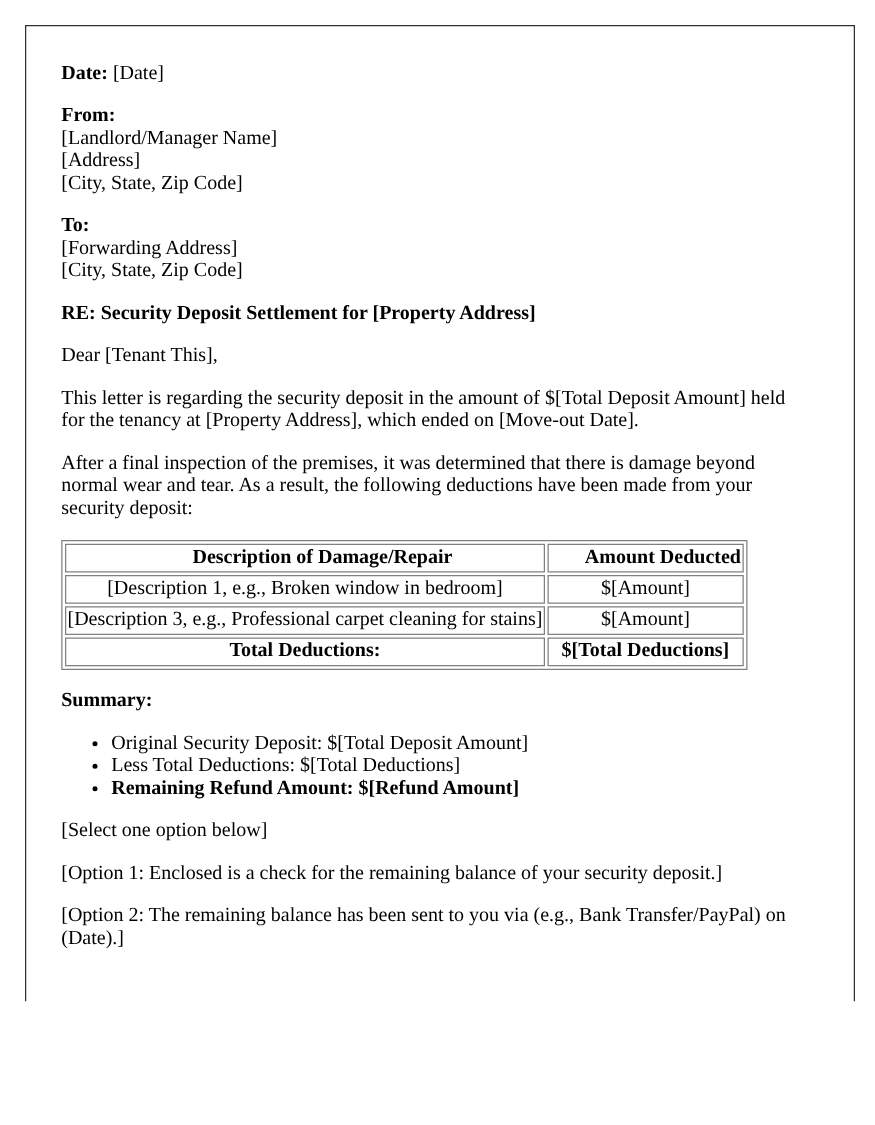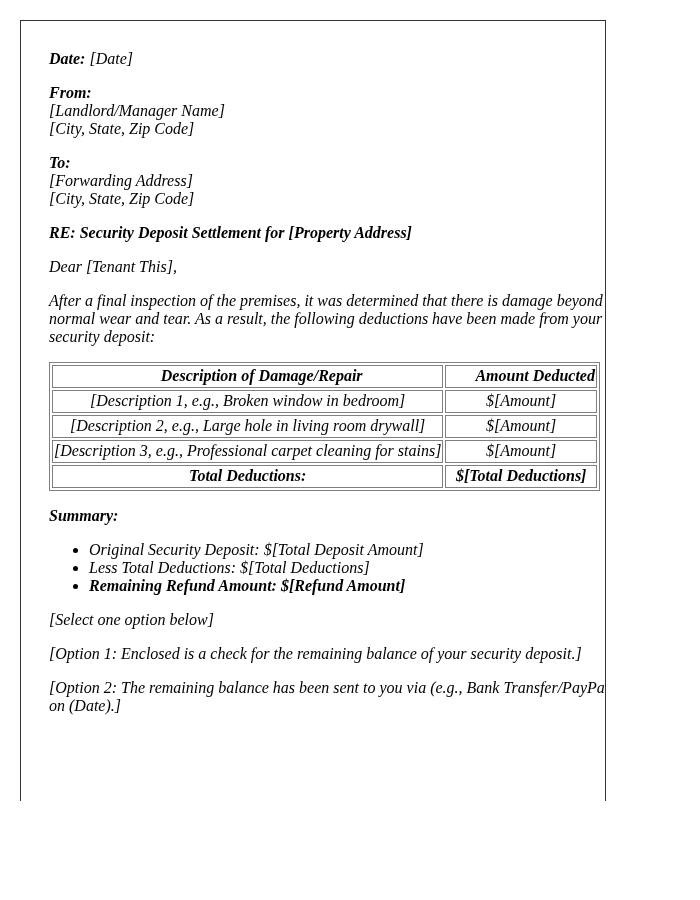--- a/index.html
+++ b/index.html
@@ -13,27 +13,26 @@
       position: relative;
       overflow: hidden;
       font-family: "Liberation Serif", serif;
       font-size: 16px;
       color: #000;
     }
     .page {
       position: absolute;
       left: 20px;
       top: 20px;
-      width: 586px;
+      width: 664px;
       height: 781px;
       border: 1px solid #333333;
       border-bottom: none;
       box-sizing: border-box;
       overflow: hidden;
-      font-style: italic;
     }
     .content {
       position: absolute;
       left: 28px;
       top: 29px;
       width: 585px;
       line-height: 18px;
     }
     p {
       margin: 0 0 16px 0;
@@ -87,50 +86,48 @@
   <div class="content">
 
     <p>
       <b>Date:</b>
       <span>[Date]</span>
     </p>
 
     <div class="block">
       <b class="line">From:</b>
       <span class="line">[Landlord/Manager Name]</span>
+      <span class="line">[Address]</span>
       <span class="line">[City, State, Zip Code]</span>
     </div>
 
     <div class="block">
       <b class="line">To:</b>
       <span class="line">[Forwarding Address]</span>
       <span class="line">[City, State, Zip Code]</span>
     </div>
 
     <p class="bold">RE: Security Deposit Settlement for [Property Address]</p>
 
     <p>Dear [Tenant This],</p>
 
+    <p>This letter is regarding the security deposit in the amount of $[Total Deposit Amount] held for the tenancy at [Property Address], which ended on [Move-out Date].</p>
 
     <p>After a final inspection of the premises, it was determined that there is damage beyond normal wear and tear. As a result, the following deductions have been made from your security deposit:</p>
 
     <table class="deductions">
       <thead>
         <tr>
           <th>Description of Damage/Repair</th>
           <th>Amount Deducted</th>
         </tr>
       </thead>
       <tbody>
         <tr>
           <td>[Description 1, e.g., Broken window in bedroom]</td>
-          <td>$[Amount]</td>
-        </tr>
-        <tr>
-          <td>[Description 2, e.g., Large hole in living room drywall]</td>
           <td>$[Amount]</td>
         </tr>
         <tr>
           <td>[Description 3, e.g., Professional carpet cleaning for stains]</td>
           <td>$[Amount]</td>
         </tr>
         <tr class="total">
           <td>Total Deductions:</td>
           <td>$[Total Deductions]</td>
         </tr>

